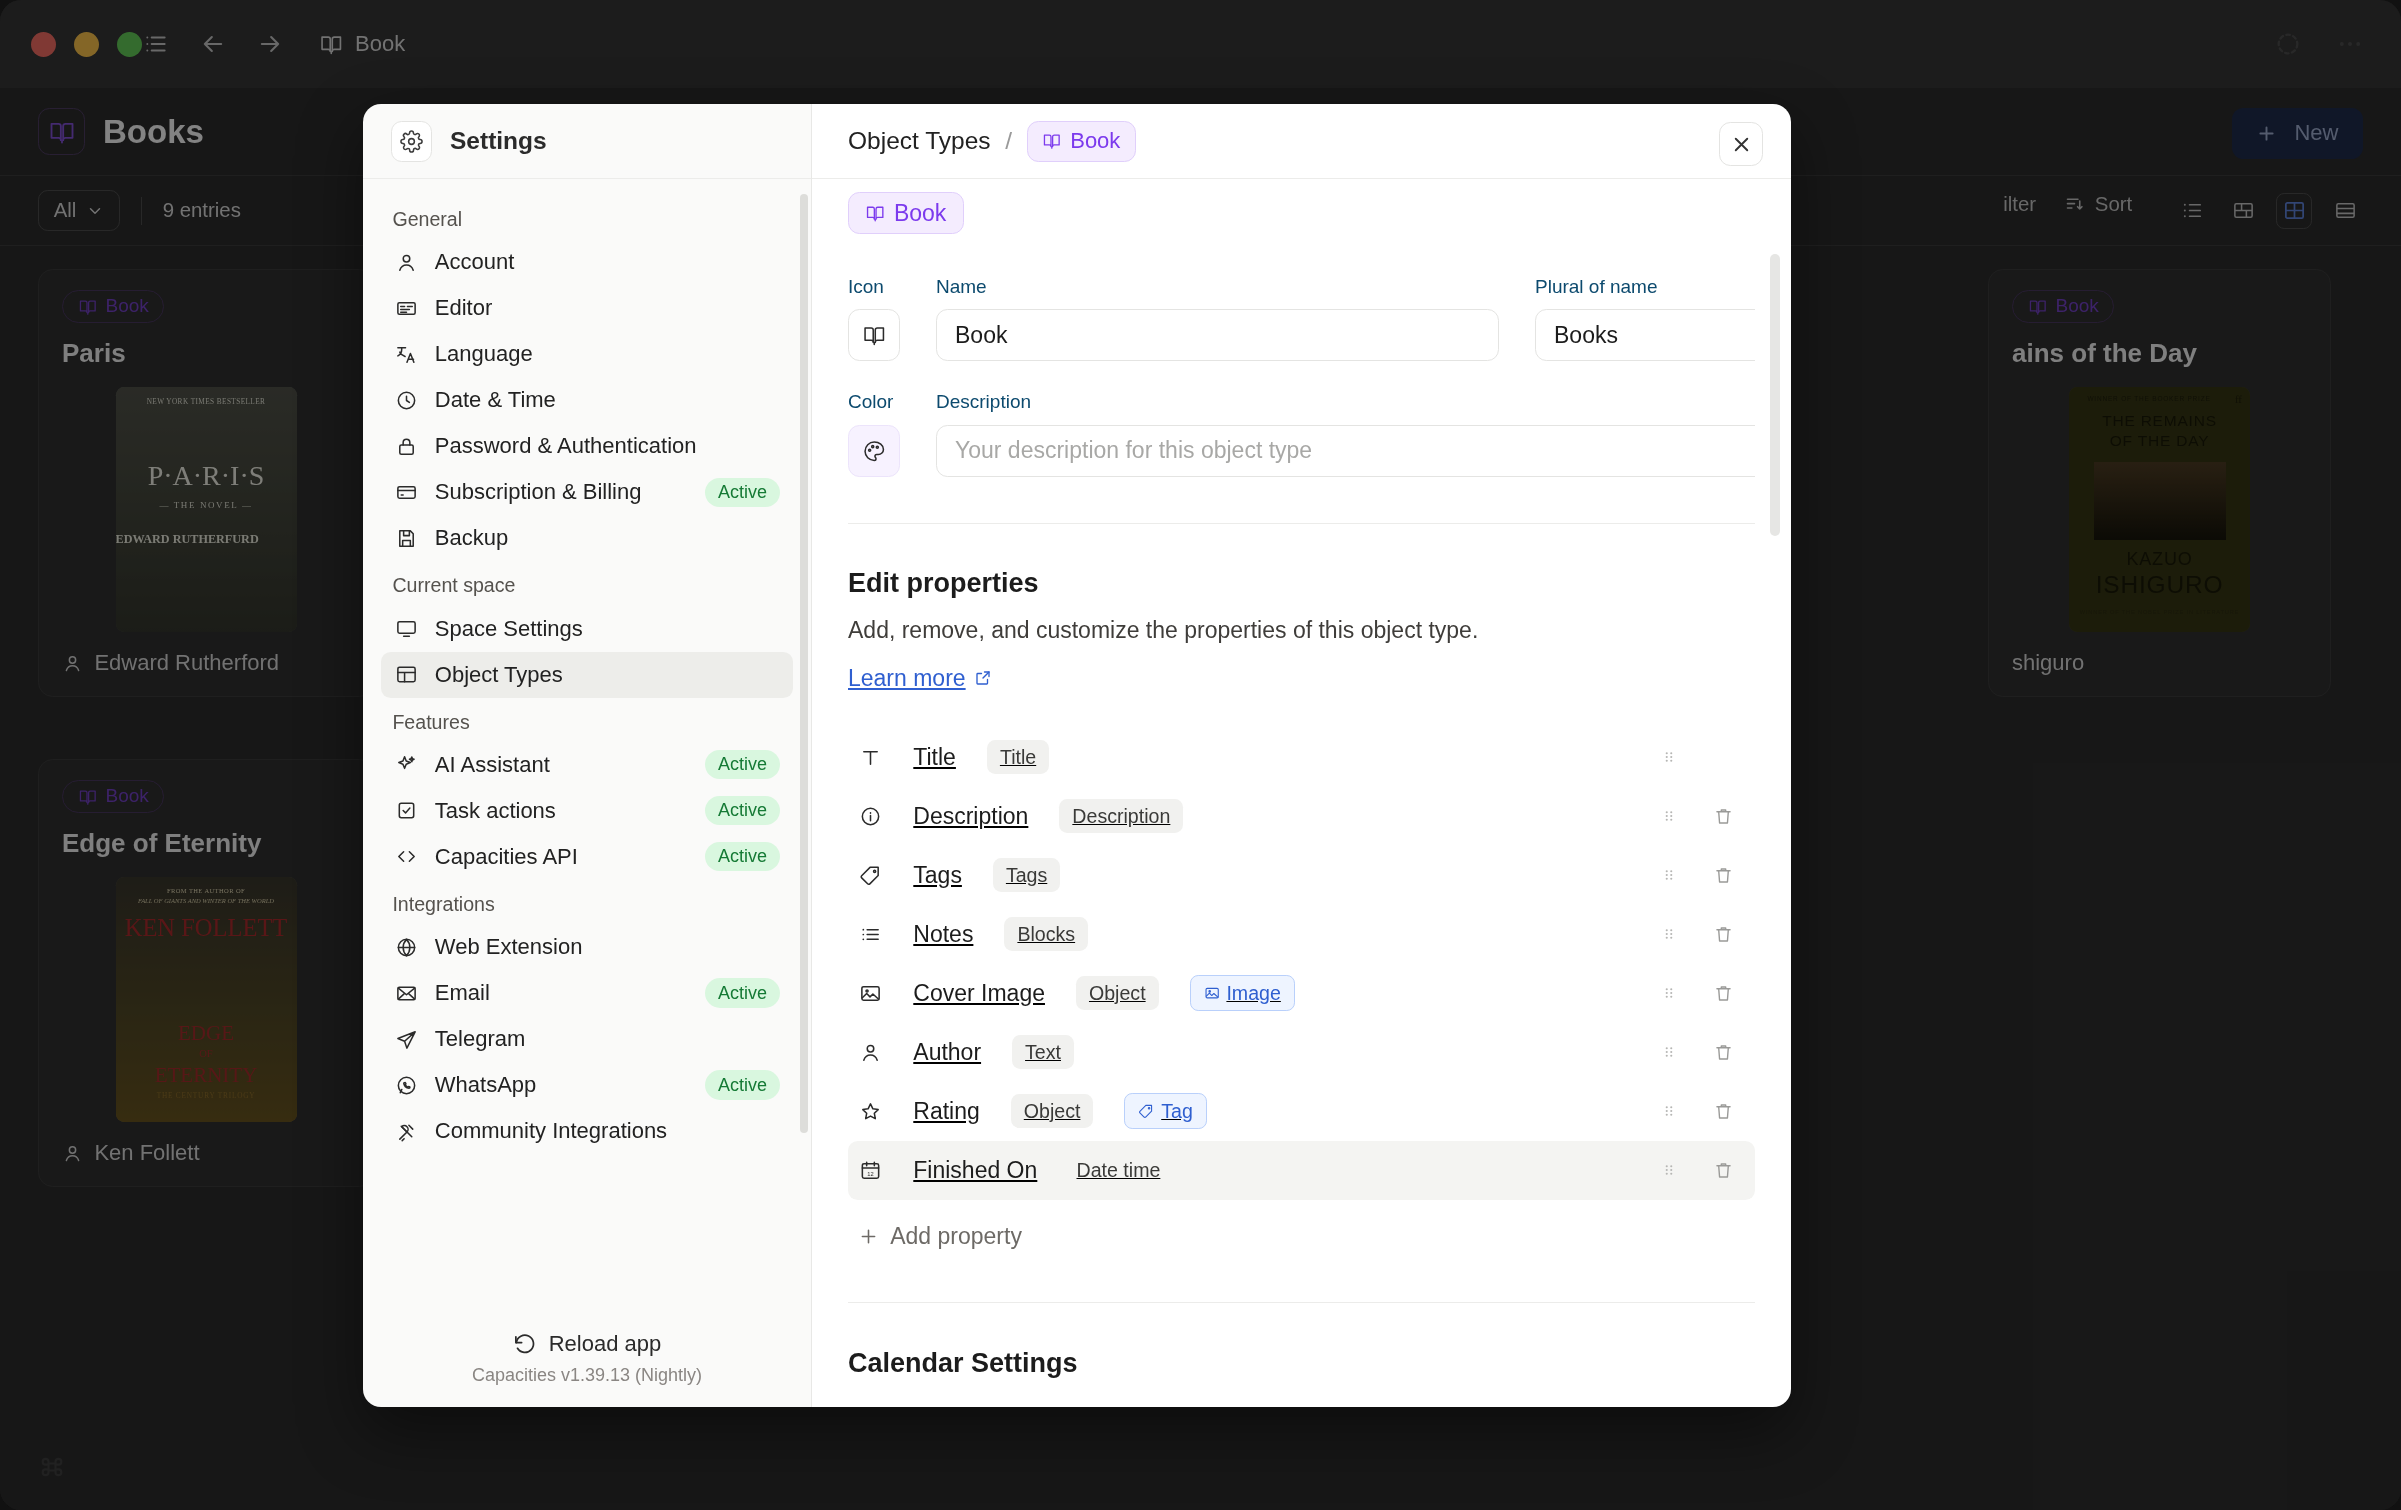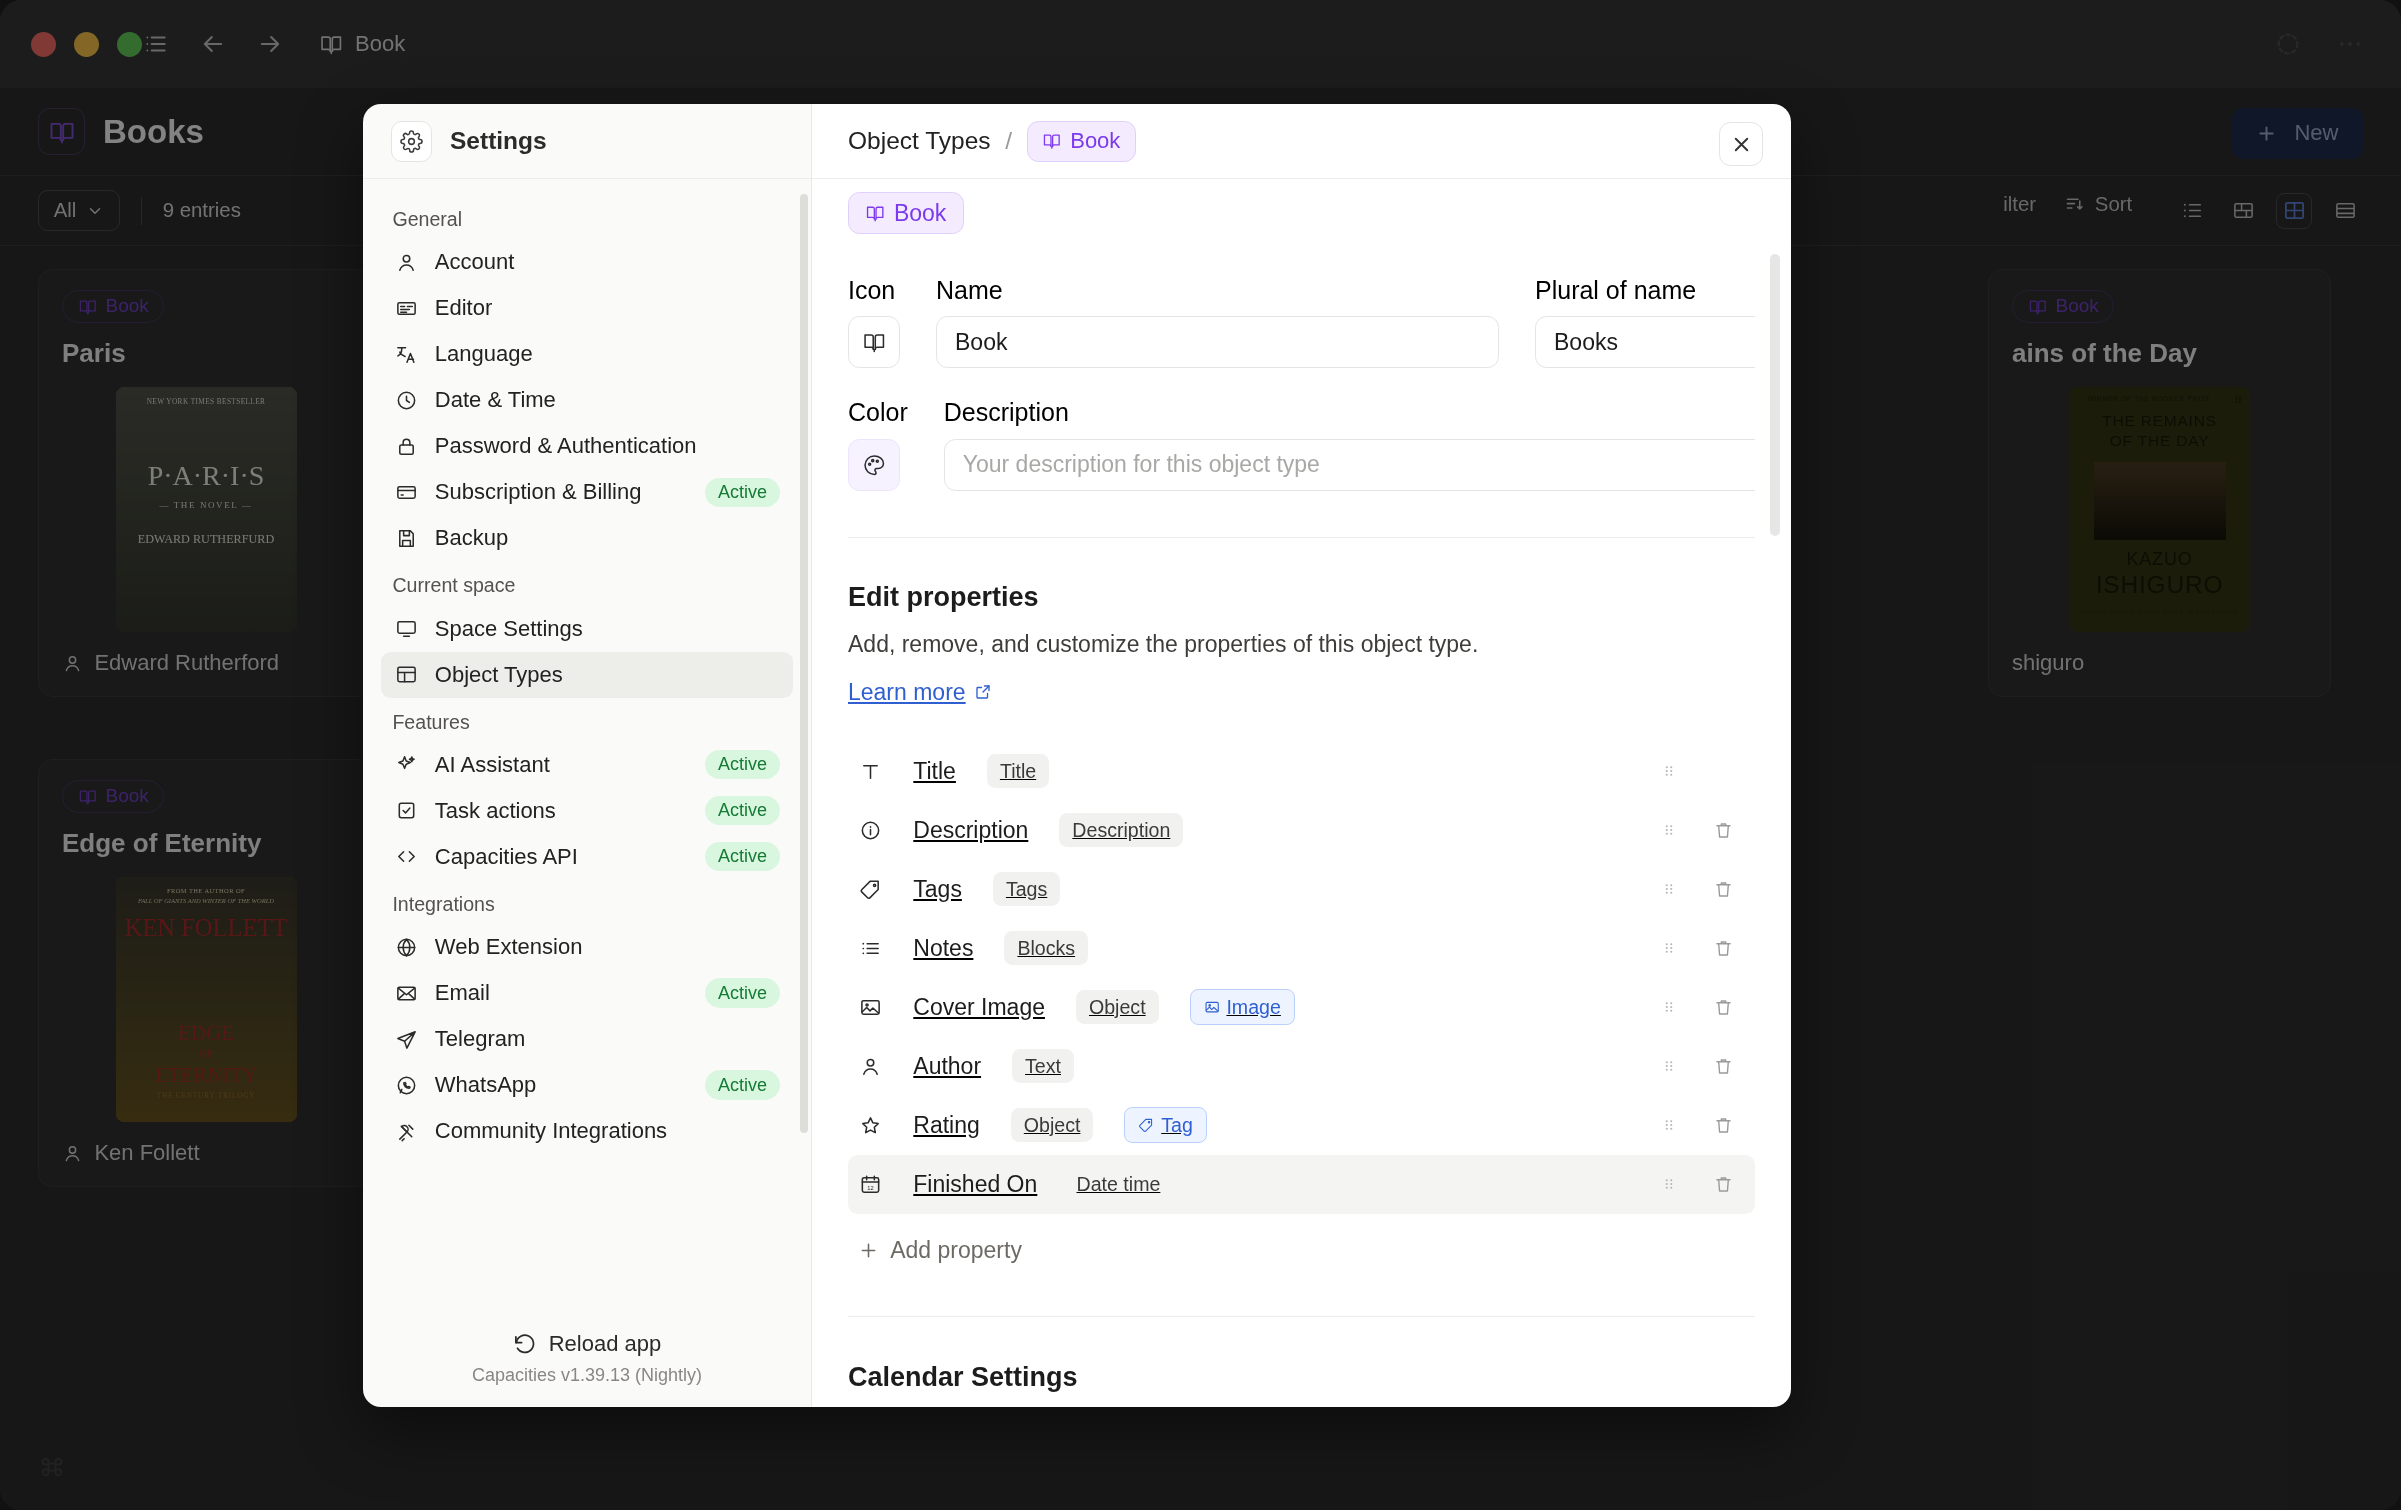--- a/index.html
+++ b/index.html
@@ -172,21 +172,21 @@
   }
 
   .type-chip-row { padding-top: 13px; }
   .type-chip {
     display: inline-flex; align-items: center; gap: 8.2px;
     background: #f4ecfe; border: 0.8px solid #e0cffb; border-radius: 11.4px;
     padding: 6.5px 16.3px; color: #7c3aed; font-size: 23px;
   }
 
   .form-grid { display: flex; gap: 36px; margin-top: 42px; align-items: flex-start; }
-  .fld-label { font-size: 25px; color: #000000; margin-bottom: 11.4px; }
+  .fld-label { font-size: 19px; color: #0c4a6e; margin-bottom: 11.4px; }
   .icon-box {
     width: 52px; height: 52px; border-radius: 11.4px; border: 0.8px solid #e4e4e2;
     background:#fff; display: flex; align-items: center; justify-content: center; color: #2b2b2b;
   }
   .color-box {
     width: 52px; height: 52px; border-radius: 11.4px; border: 0.8px solid #ece4fb;
     background: #f7f2ff; display: flex; align-items: center; justify-content: center; color: #2b2b2b;
   }
   .txt-input {
     height: 52px; border: 0.8px solid #e4e4e2; border-radius: 11.4px; background: #fff;
@@ -382,21 +382,21 @@
               </svg>
           </span>
           <span>Book</span>
         </div>
         <div class="card-title">Paris</div>
         <div class="cover" style="background:linear-gradient(180deg,#8d9080 0%,#7b7f6d 40%,#5c6050 100%); position:relative;">
           <div style="position:absolute;inset:0;background:rgba(0,0,0,0.45)"></div>
           <div style="position:absolute;left:0;right:0;top:9.8px;text-align:center;color:#dcdcd0;font-size:7.3px;letter-spacing:0.4px;font-family:'Liberation Serif',serif;">NEW YORK TIMES BESTSELLER</div>
           <div style="position:absolute;left:0;right:0;top:73px;text-align:center;color:#e6e6dc;font-size:28px;font-family:'Liberation Serif',serif;">P·A·R·I·S</div>
           <div style="position:absolute;left:0;right:0;top:113px;text-align:center;color:#dcdcd0;font-size:9px;letter-spacing:1.6px;font-family:'Liberation Serif',serif;">— THE NOVEL —</div>
-          <div style="position:absolute;left:0;right:0;top:145px;text-align:center;color:#e0e0d4;font-size:12.2px;font-family:'Liberation Serif',serif;">EDWARD RUTHERFURD</div>
+          <div style="position:absolute;left:0;right:0;top:145px;color:#e0e0d4;font-size:12.2px;font-family:'Liberation Serif',serif;font-weight:bold;">EDWARD RUTHERFURD</div>
         </div>
         <div class="card-author">
           <span>
             <svg width="21" height="21" viewBox="0 0 24 24" fill="none" stroke="currentColor" stroke-width="1.7" stroke-linecap="round">
                 <circle cx="12" cy="8" r="3.6"></circle>
                 <path d="M5 20c1.2-3.6 4-5.4 7-5.4s5.8 1.8 7 5.4"></path>
               </svg>
           </span>
           <span>Edward Rutherford</span>
         </div>

